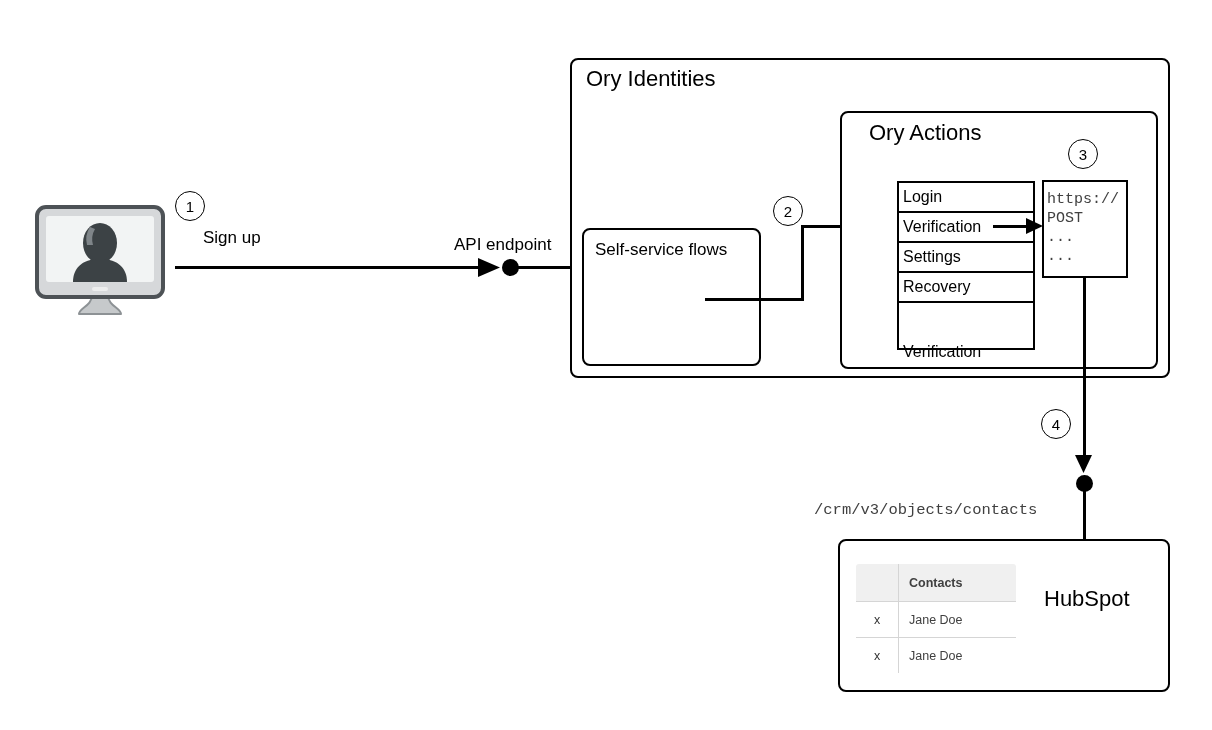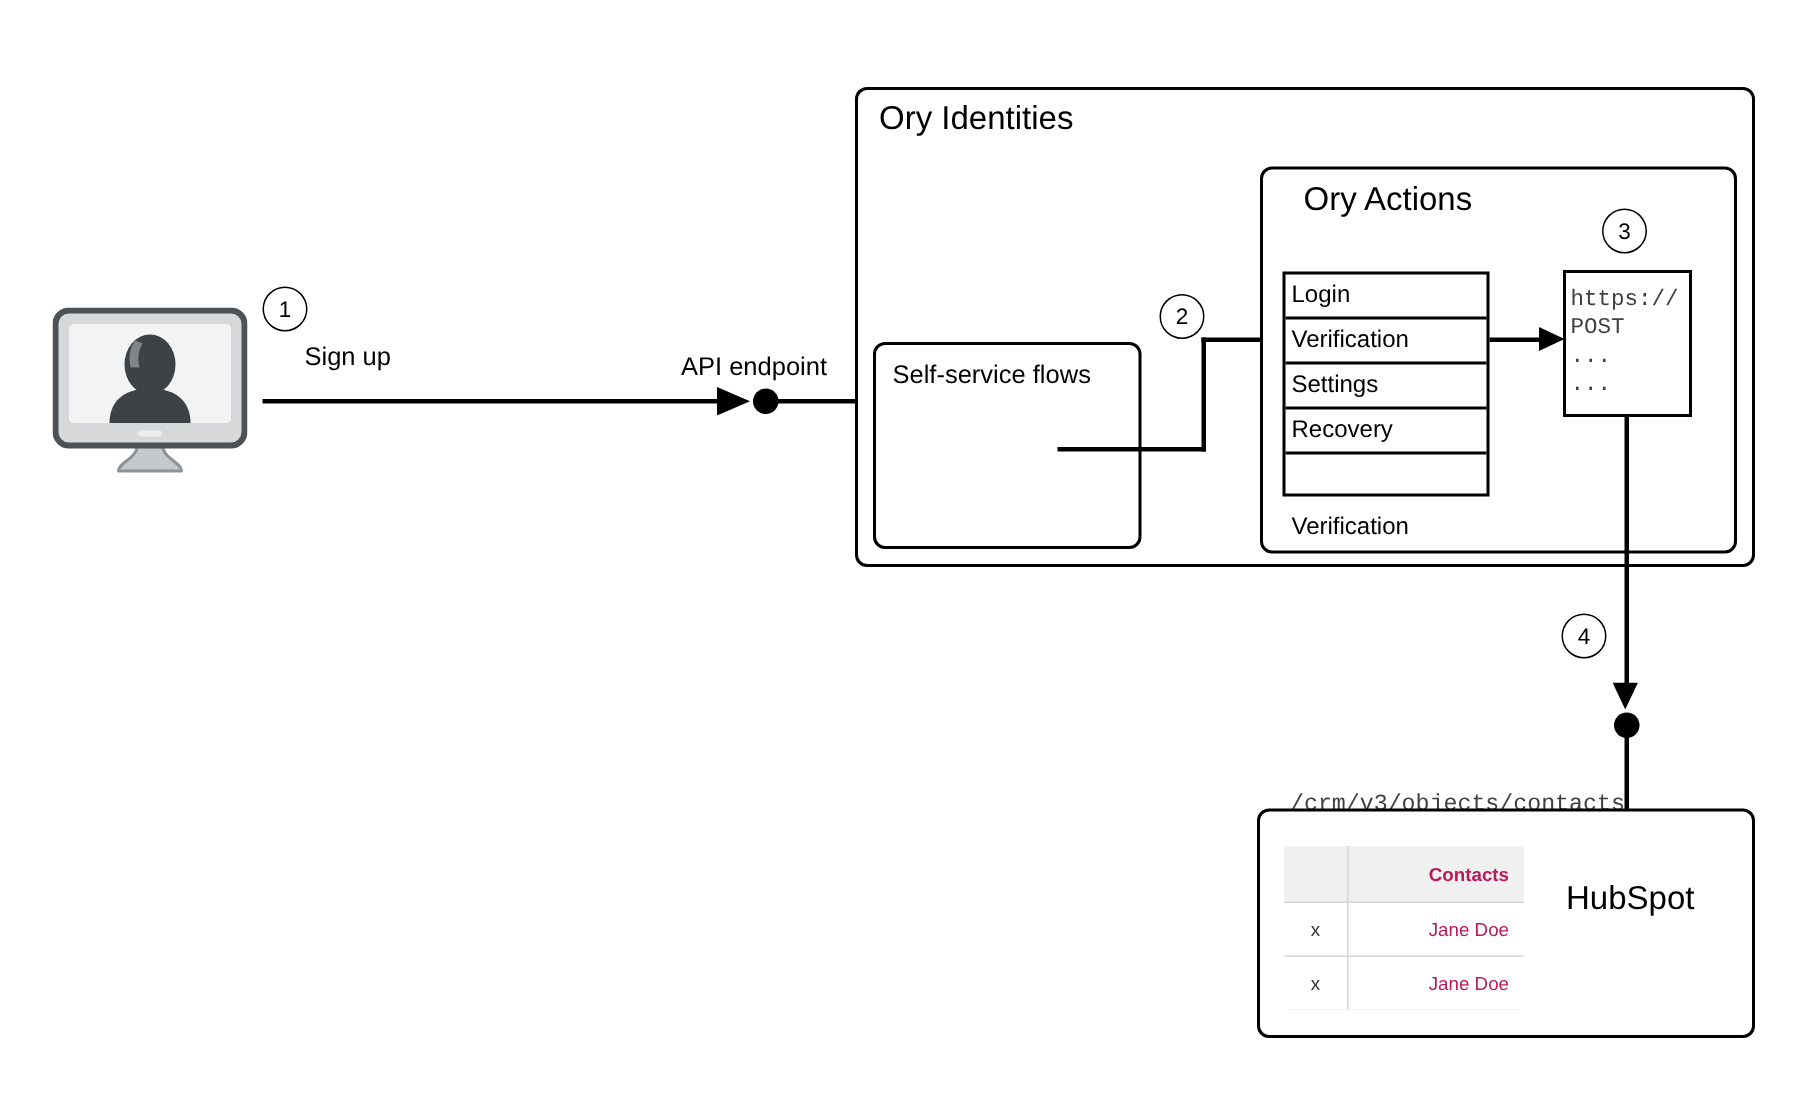--- a/index.html
+++ b/index.html
@@ -95,23 +95,23 @@
     border: 1px solid #d5d5d5;
     border-radius: 4px;
     overflow: hidden;
     background: #fff;
     font-size: 12.5px;
   }
   .crm-table th, .crm-table td {
     border: 1px solid #d5d5d5;
     padding: 0 10px;
     height: 35px;
-    text-align: right;
+    text-align: left;
     font-weight: normal;
-    color: #be185d;
+    color: #404040;
   }
   .crm-table thead th {
     background: #f0f0f0;
     font-weight: bold;
     height: 37px;
   }
   .crm-table .cx { width: 22px; text-align: center; color: #333; }
 
   
   .monitor-wrap { width: 130px; height: 115px; }
@@ -173,21 +173,21 @@
       </svg>
   </div>
 
   <div class="abs circle-num" style="left:773px; top:196px;">
     <span>2</span>
   </div>
 
   <div class="abs rbox" style="left:840px; top:111px; width:318px; height:258px;"></div>
   <div class="abs label-lg" style="left:869px; top:122px;">Ory Actions</div>
 
-  <div class="abs flowlist" style="left:855px; top:181px; width:138px; height:150px;">
+  <div class="abs flowlist" style="left:897px; top:181px; width:138px; height:169px;">
     <div class="row">
       <span>Login</span>
     </div>
     <div class="row">
       <span>Verification</span>
     </div>
     <div class="row">
       <span>Settings</span>
     </div>
     <div class="row">
@@ -222,21 +222,21 @@
       </svg>
   </div>
 
   <div class="abs circle-num" style="left:1041px; top:409px;">
     <span>4</span>
   </div>
 
   <div class="abs dot" style="left:1076px; top:475px;"></div>
   <div class="abs vline" style="left:1083px; top:489px; height:52px;"></div>
 
-  <div class="abs mono" style="left:860px; top:501px; font-size:15.5px;margin-top:26px;">/crm/v3/objects/contacts</div>
+  <div class="abs mono" style="left:814px; top:501px; font-size:15.5px;">/crm/v3/objects/contacts</div>
 
   <div class="abs rbox" style="left:838px; top:539px; width:332px; height:153px;"></div>
   <div class="abs label-lg" style="left:1044px; top:588px;">HubSpot</div>
 
   <table class="abs crm-table" style="left:855px; top:563px; width:162px;">
     <thead>
       <tr>
         <th class="cx"></th>
         <th>Contacts</th>
       </tr>

